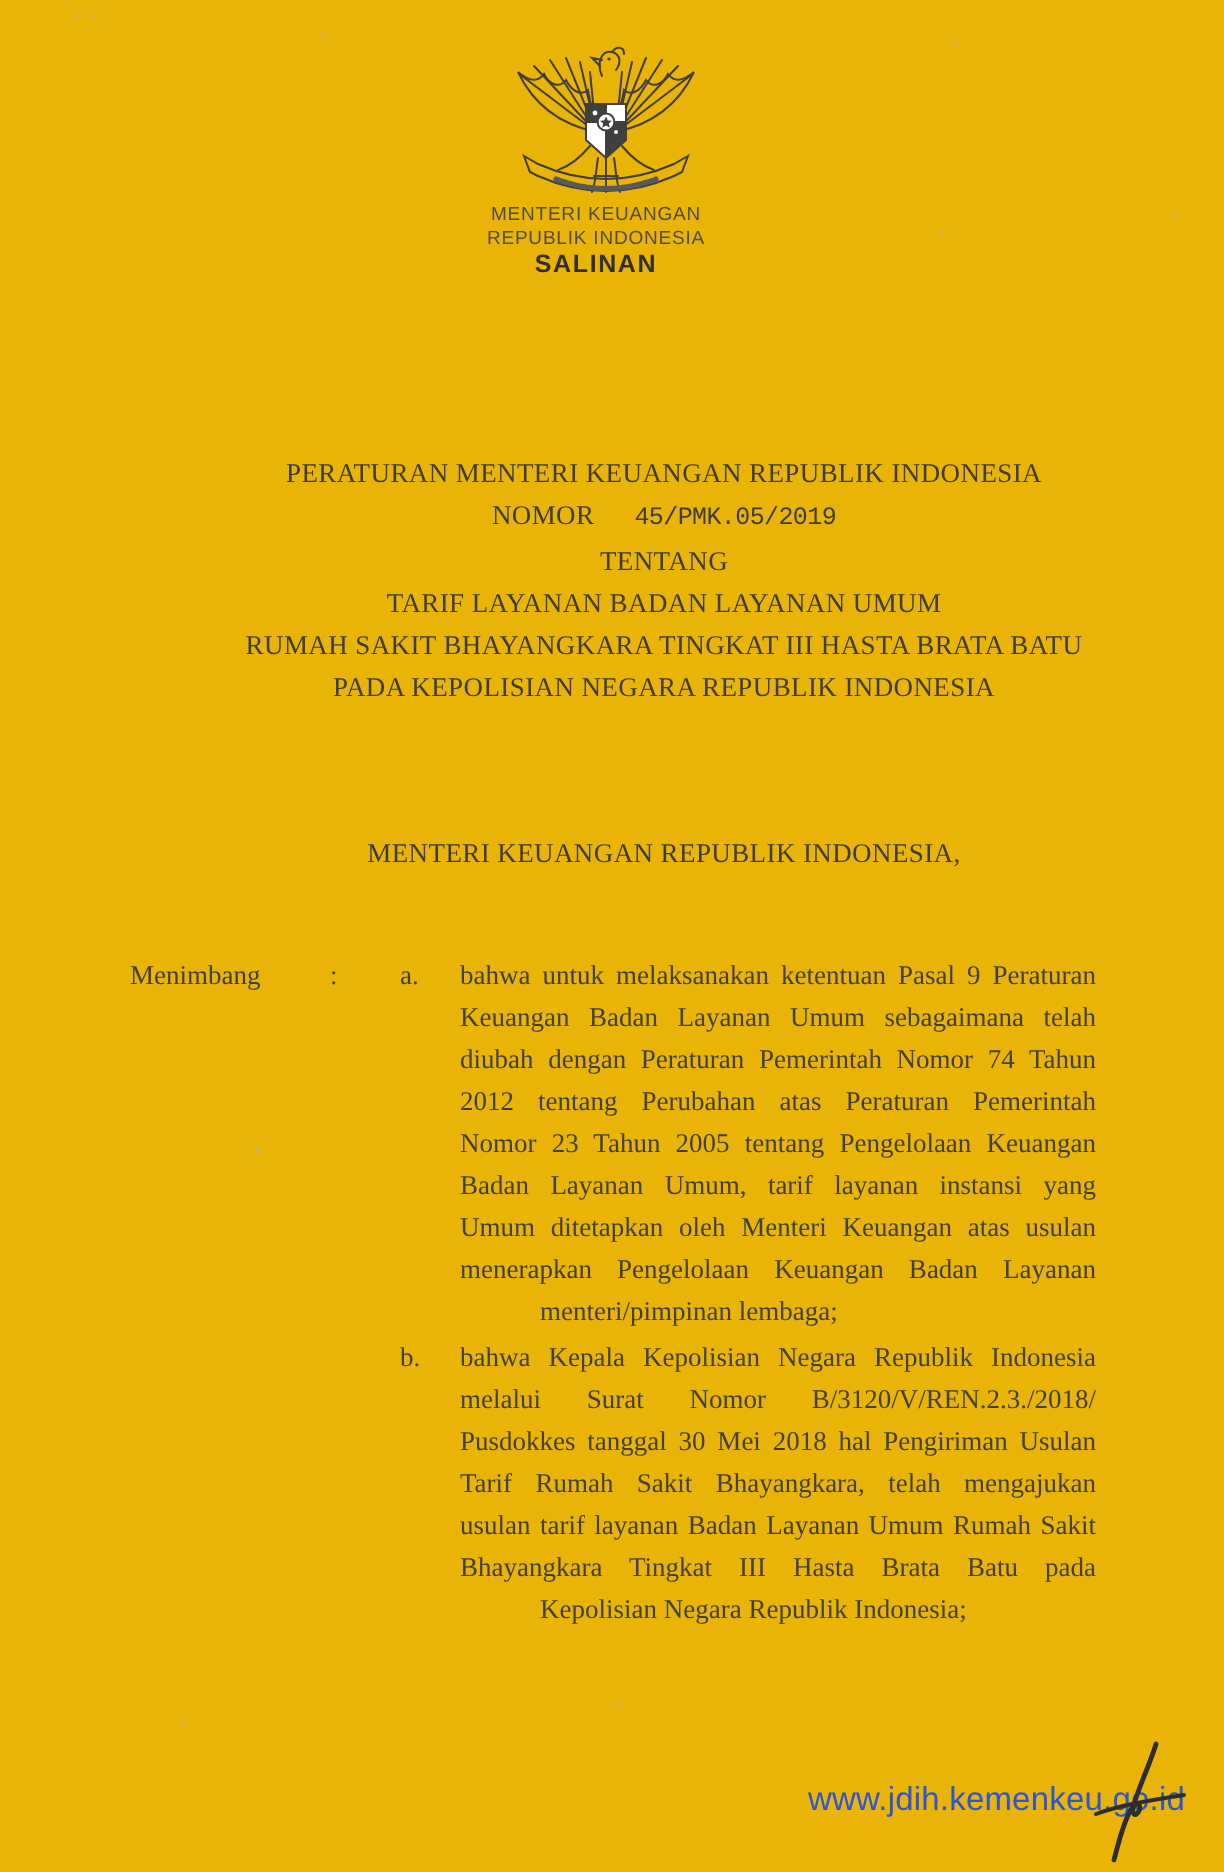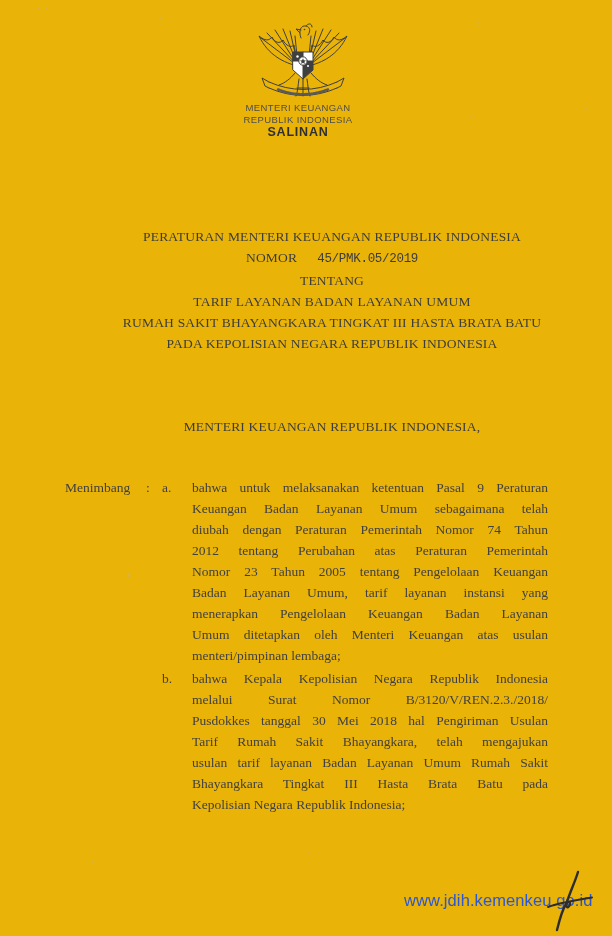--- a/index.html
+++ b/index.html
@@ -26,31 +26,31 @@
   
   .centered { position:absolute; left:0; width:600px; text-align:center; color:#3d3d3d;margin-left:32px; }
   .title-block { top:226px; font-size:13.5px; line-height:21px; letter-spacing:0.2px; }
   .mono { font-family:"Liberation Mono", monospace; font-size:12.5px; letter-spacing:-0.3px; }
   .gap-left { margin-left:20px; }
   .invocation { top:374px; font-size:13.5px; line-height:21px; letter-spacing:0.2px; }
   .issuer { top:416px; font-size:13.5px; line-height:21px; letter-spacing:0.2px; }
   
   .body-block {
     position:absolute; left:65px; top:477px; width:483px;
-    font-size:13.5px; line-height:21px; display:flex; align-items:flex-start;
+    font-size:13.5px; line-height:21px; display:flex; align-items:flex-start;gap:19px;
   }
   .m-label { width:81px; flex:none; }
   .m-colon { width:16px; flex:none; }
   .m-items { flex:1; min-width:0; }
   .m-item { display:flex; align-items:flex-start; }
   .m-item + .m-item { margin-top:2px; }
   .m-marker { width:30px; flex:none; }
   .ptext { flex:1; min-width:0; }
   .jline { text-align:justify; text-align-last:justify; line-height:21px; }
-  .jline.jlast { text-align-last:left; }
+  .jline.jlast { text-align-last:left;margin-left:40px; }
   
   .watermark {
     position:absolute; left:404px; top:891px;
     font-family:"Liberation Sans", sans-serif; font-size:16.5px;
     color:#2a57d3; text-decoration:none; letter-spacing:0.1px;
   }
   .pen-mark { position:absolute; left:540px; top:860px; width:62px; height:76px; }
   
   .speck { position:absolute; background:#b5b5b5; border-radius:50%; opacity:0.45; }
 </style>
@@ -134,22 +134,22 @@
     <div class="m-items">
       <div class="m-item">
         <div class="m-marker">a.</div>
         <div class="ptext">
             <div class="jline">bahwa untuk melaksanakan ketentuan Pasal 9 Peraturan</div>
             <div class="jline">Keuangan Badan Layanan Umum sebagaimana telah</div>
             <div class="jline">diubah dengan Peraturan Pemerintah Nomor 74 Tahun</div>
             <div class="jline">2012 tentang Perubahan atas Peraturan Pemerintah</div>
             <div class="jline">Nomor 23 Tahun 2005 tentang Pengelolaan Keuangan</div>
             <div class="jline">Badan Layanan Umum, tarif layanan instansi yang</div>
+            <div class="jline">Umum ditetapkan oleh Menteri Keuangan atas usulan</div>
             <div class="jline">menerapkan Pengelolaan Keuangan Badan Layanan</div>
-            <div class="jline">Umum ditetapkan oleh Menteri Keuangan atas usulan</div>
             <div class="jline jlast">menteri/pimpinan lembaga;</div>
           </div>
       </div>
       <div class="m-item">
         <div class="m-marker">b.</div>
         <div class="ptext">
             <div class="jline">bahwa Kepala Kepolisian Negara Republik Indonesia</div>
             <div class="jline">melalui Surat Nomor B/3120/V/REN.2.3./2018/</div>
             <div class="jline">Pusdokkes tanggal 30 Mei 2018 hal Pengiriman Usulan</div>
             <div class="jline">Tarif Rumah Sakit Bhayangkara, telah mengajukan</div>

